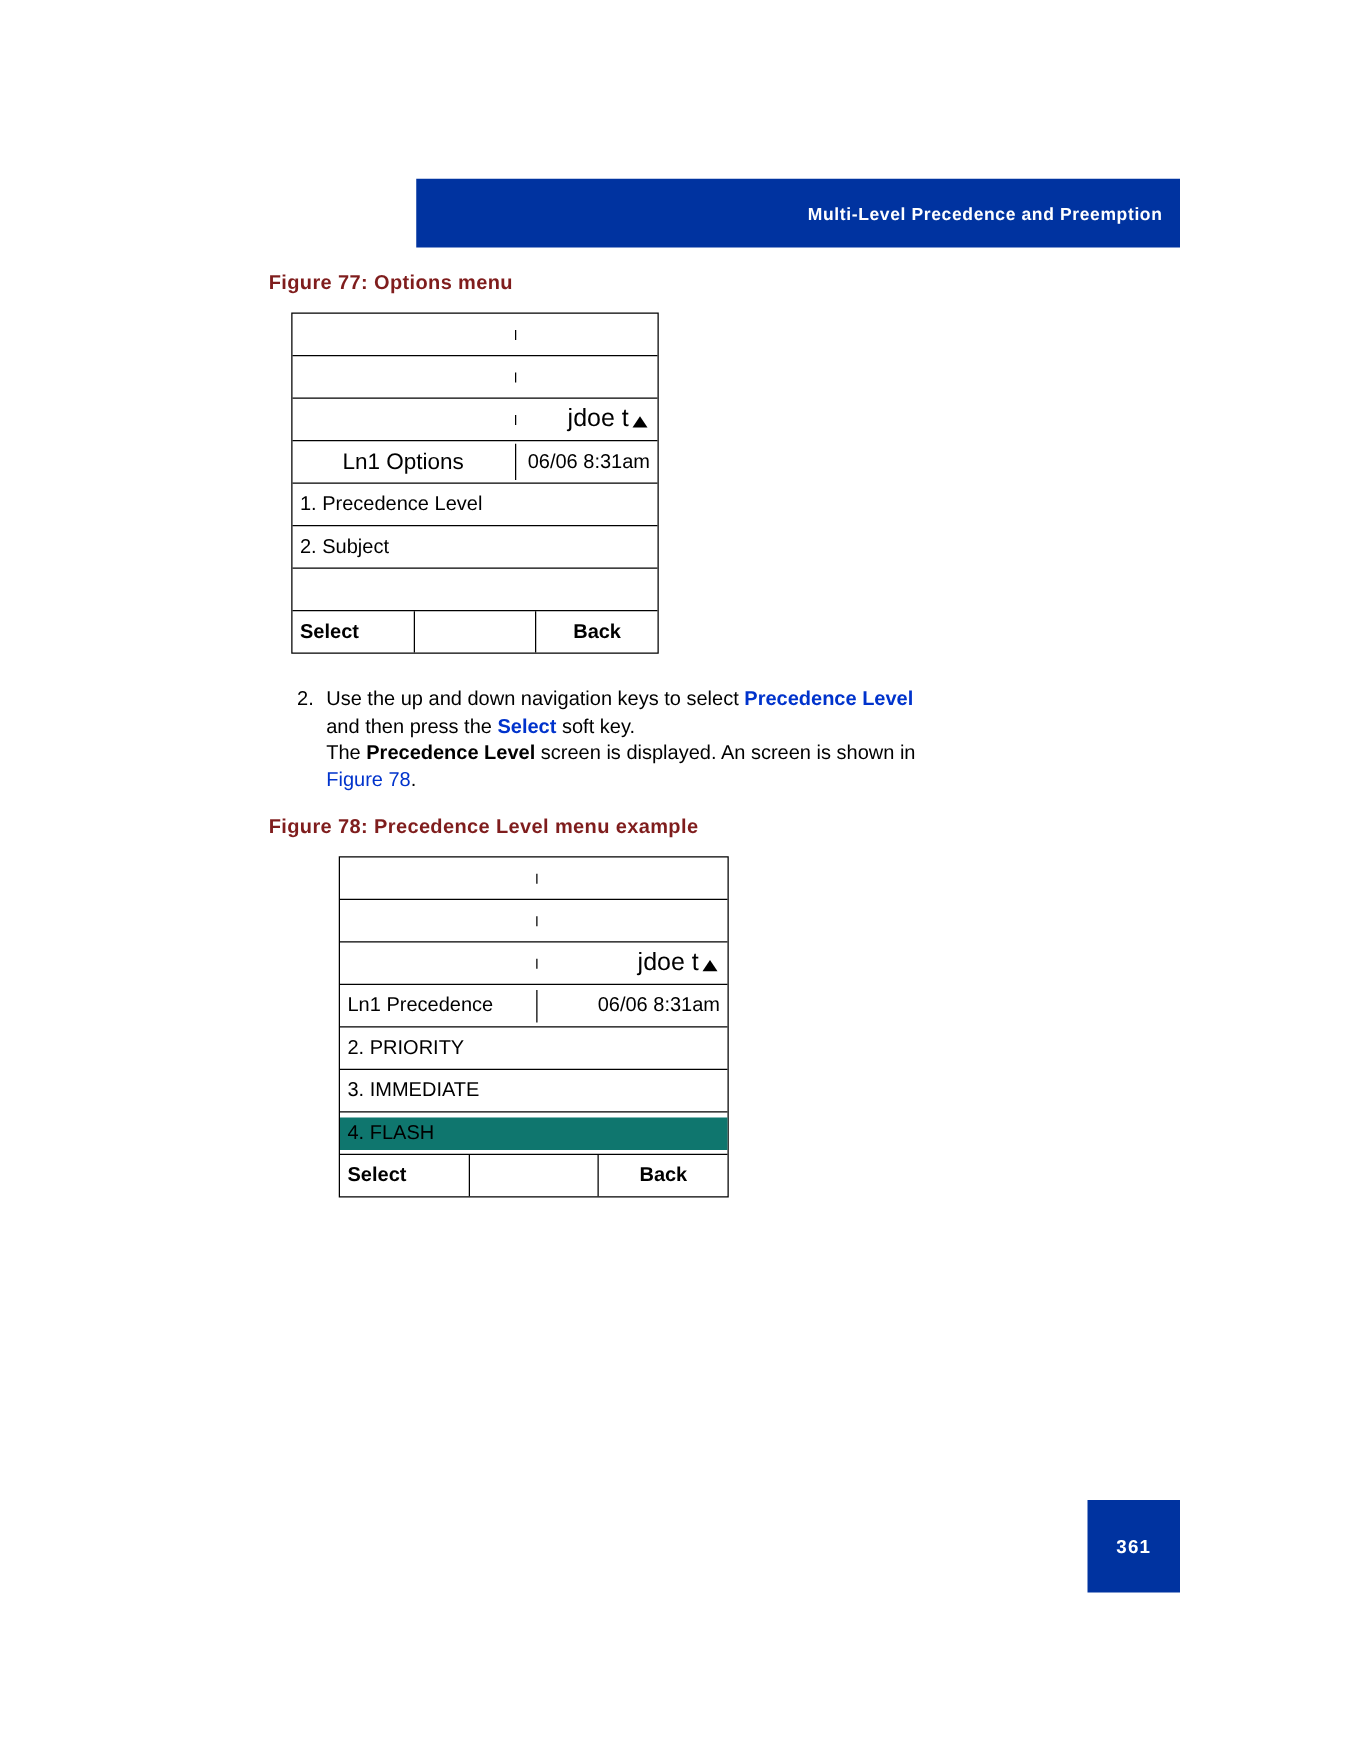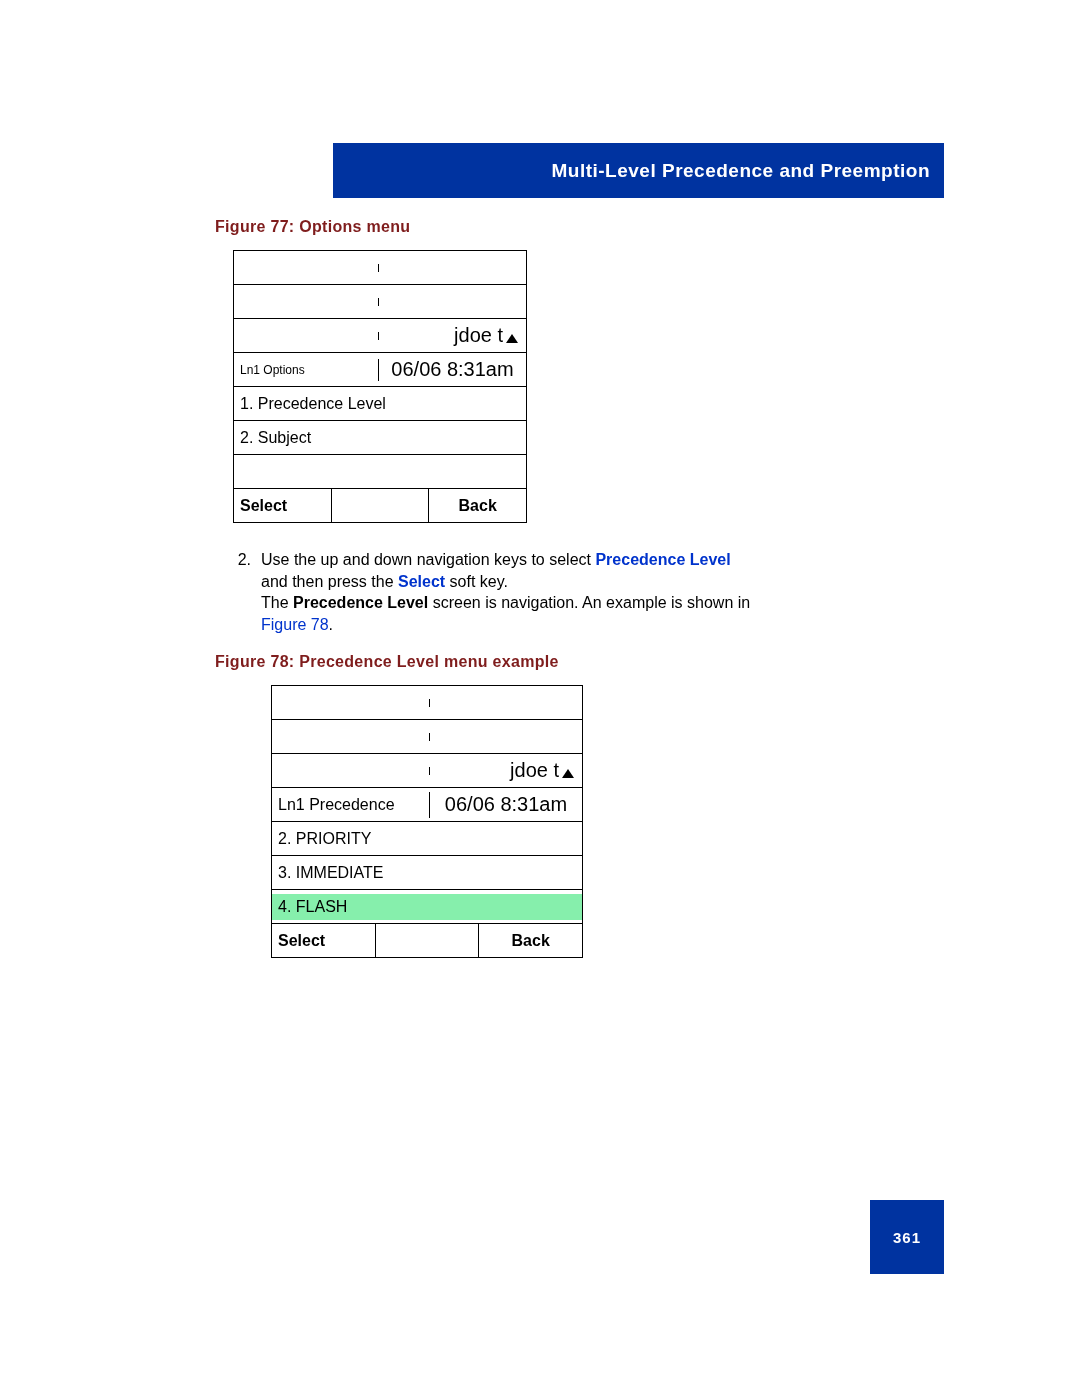--- a/index.html
+++ b/index.html
@@ -24,21 +24,21 @@
     height: 55px;
     background: #0033a0;
     display: flex;
     align-items: center;
     justify-content: flex-end;
     padding-right: 14px;
     box-sizing: border-box;
   }
   .header-text {
     color: #ffffff;
-    font-size: 19px;
+    font-size: 14px;
     font-weight: bold;
     letter-spacing: 0.5px;
   }
   .content {
     position: absolute;
     left: 215px;
     top: 218px;
     width: 730px;
   }
   .figure-caption {
@@ -60,28 +60,29 @@
     display: flex;
     min-height: 33px;
     align-items: center;
   }
   .ps-row:last-child { border-bottom: none; }
   .ps-cell-left {
     border-right: 1.5px solid #000;
     width: 145px;
     padding: 4px 6px;
     box-sizing: border-box;
-    font-size: 12px;
+    font-size: 18px;
+    margin-left: 34px;
   }
   .ps-cell-right {
     flex: 1;
     padding: 4px 6px;
     box-sizing: border-box;
-    font-size: 20px;
-    text-align: center;
+    font-size: 16px;
+    text-align: right;
   }
   .ps-full {
     flex: 1;
     padding: 4px 6px;
     font-size: 16px;
   }
   .ps-status-right {
     flex:1;
     text-align: right;
     padding: 4px 8px 4px 6px;
@@ -96,21 +97,21 @@
     border-right:1.5px solid #000;
     padding:4px 6px;
     font-size:16px;
     font-weight:bold;
     display:flex;
     align-items:center;
   }
   .ps-soft-cell:last-child { border-right:none; }
   .ps-soft-cell.right { justify-content:center;text-align:right; }
   .highlighted {
-    background: #86efac;
+    background: #0f766e;
   }
   .step-block {
     display:flex;
     margin: 0 0 18px 0;
     font-size: 16px;
     line-height: 1.35;
     color:#000;
   }
   .step-num {
     width: 36px;
@@ -205,21 +206,21 @@
         <div class="ps-soft-cell"></div>
         <div class="ps-soft-cell right">Back</div>
       </div>
     </div>
 
     <div class="step-block">
       <div class="step-num">2.</div>
       <div class="step-body">
         <span>Use the up and down navigation keys to select </span><span class="bold link-blue">Precedence Level</span><br>
         <span>and then press the </span><span class="bold link-blue">Select</span><span> soft key.</span><br>
-        <span>The </span><span class="bold">Precedence Level</span><span> screen is navigation. An example is shown in </span><br>
+        <span>The </span><span class="bold">Precedence Level</span><span> screen is displayed. An screen is shown in </span><br>
         <span class="link-blue">Figure 78</span><span>.</span>
       </div>
     </div>
 
     <div class="figure-caption">Figure 78: Precedence Level menu example</div>
 
     <div class="phone-screen-2">
       <div class="ps-row">
           <div class="ps2-cell-left"></div>
           <div class="ps-cell-right"></div>

